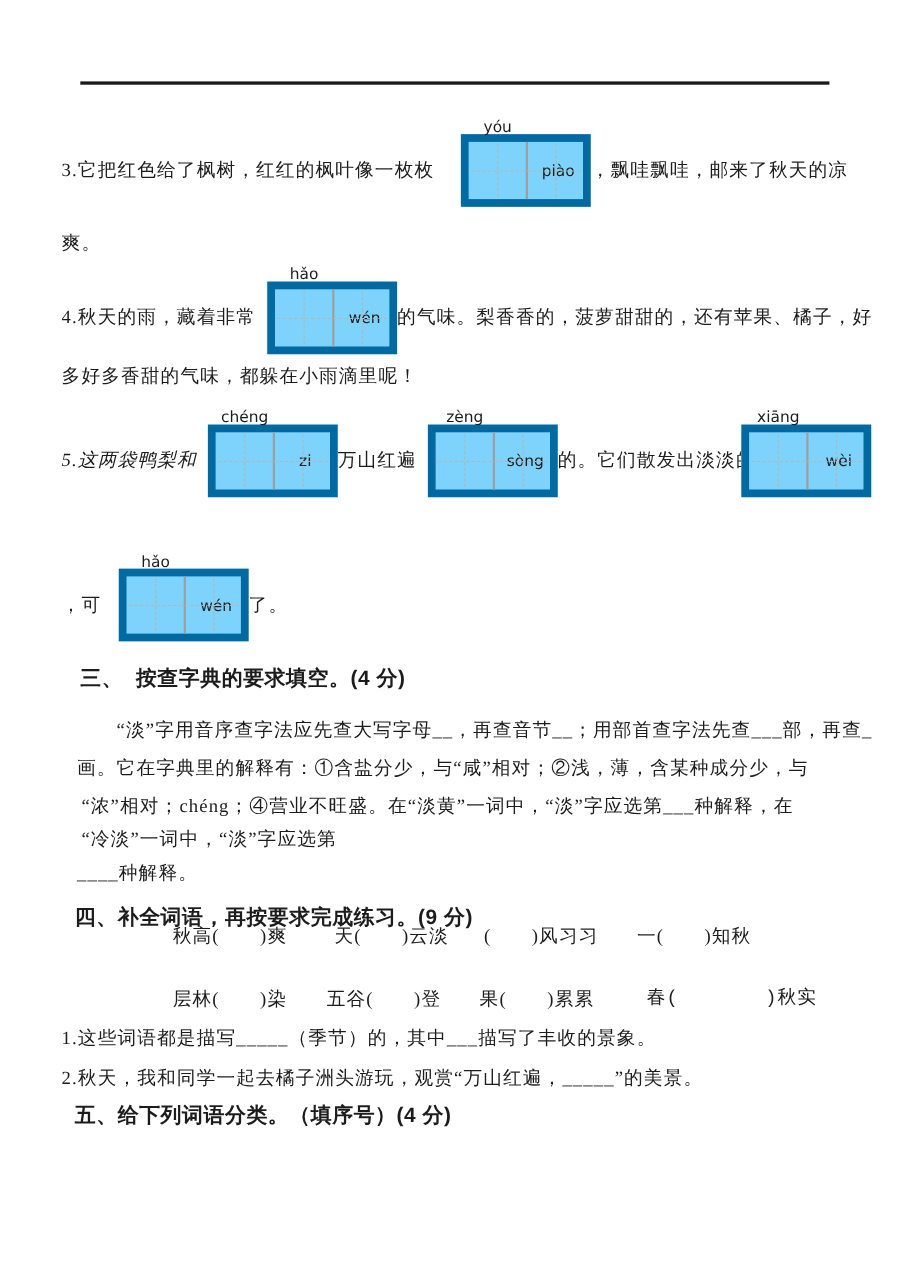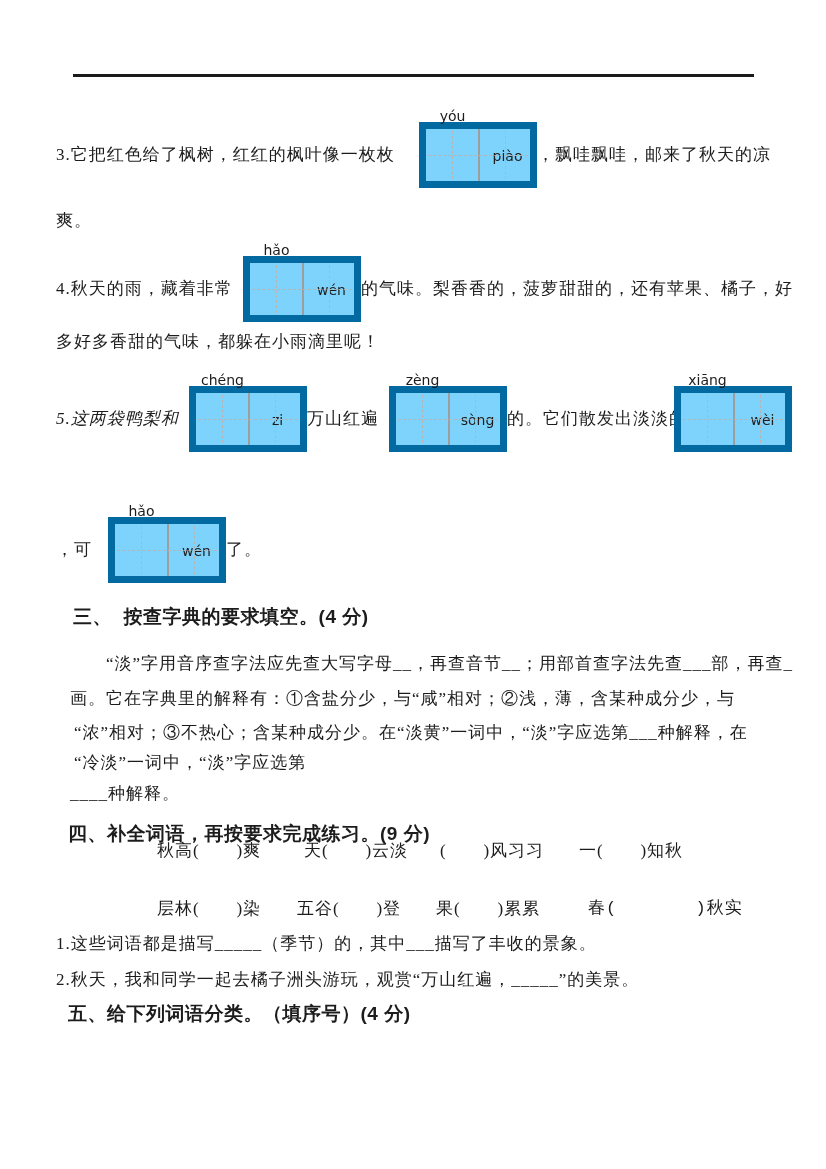--- a/index.html
+++ b/index.html
@@ -95,21 +95,21 @@
       <span class="py p2">wén</span>
       <span class="cell"></span>
       <span class="cell"></span>
     </span>
     <span class="body-text">了。</span>
   </div>
 
   <div class="abs heading" style="left:73px; top:604px;">三、  按查字典的要求填空。(4 分)</div>
   <div class="abs body-text" style="left:106px; top:653px;">“淡”字用音序查字法应先查大写字母__，再查音节__；用部首查字法先查___部，再查_</div>
   <div class="abs body-text" style="left:70px; top:688px;">画。它在字典里的解释有：①含盐分少，与“咸”相对；②浅，薄，含某种成分少，与</div>
-  <div class="abs body-text" style="left:74px; top:722px;">“浓”相对；③不热心；含某种成分少。在“淡黄”一词中，“淡”字应选第___种解释，在</div>
+  <div class="abs body-text" style="left:74px; top:722px;">“浓”相对；chéng；④营业不旺盛。在“淡黄”一词中，“淡”字应选第___种解释，在</div>
   <div class="abs body-text" style="left:74px; top:752px;">“冷淡”一词中，“淡”字应选第</div>
   <div class="abs body-text" style="left:70px; top:783px;">____种解释。</div>
 
   <div class="abs heading" style="left:68px; top:821px;">四、补全词语，再按要求完成练习。(9 分)</div>
 
   <div class="abs" style="left:157px; top:820px; width:560px; height:24px;margin-top:20px;">
     <span class="abs body-text wordrow" style="left:0;">秋高(       )爽</span>
     <span class="abs body-text wordrow" style="left:147px;">天(       )云淡</span>
     <span class="abs body-text wordrow" style="left:283px;">(       )风习习</span>
     <span class="abs body-text wordrow" style="left:422px;">一(       )知秋</span>

